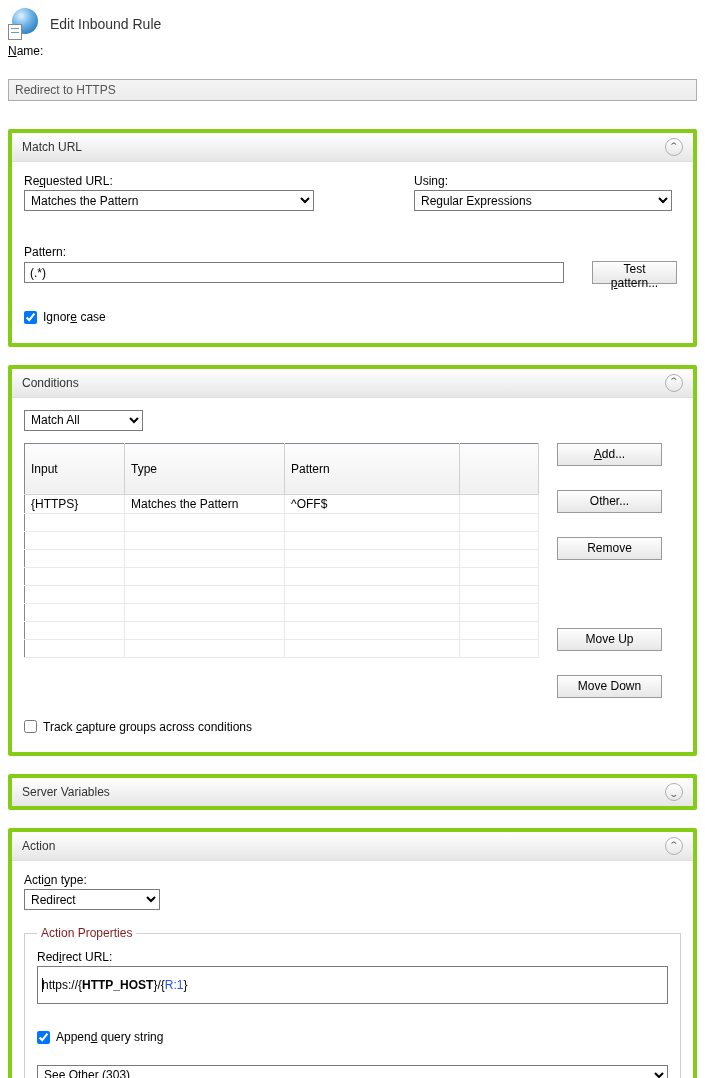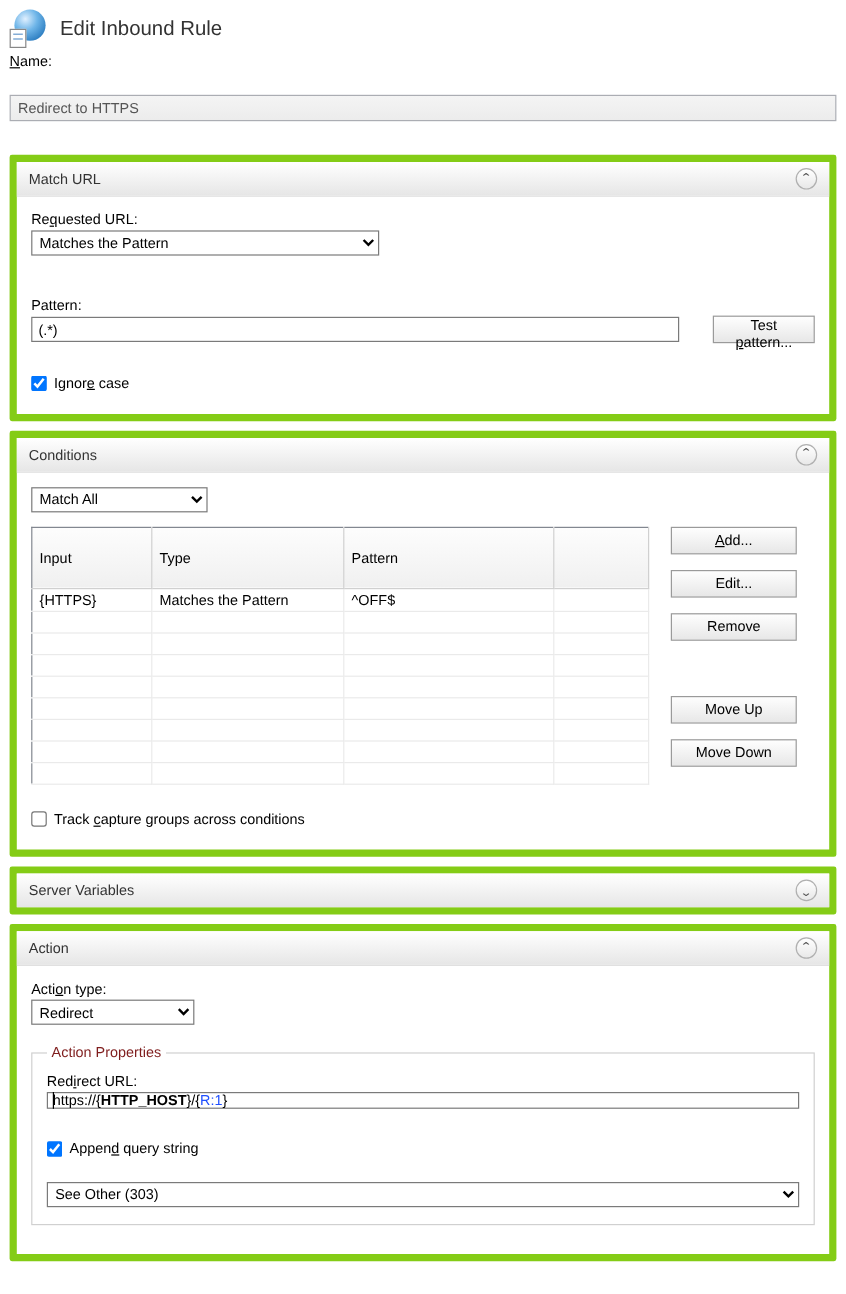--- a/index.html
+++ b/index.html
@@ -4,29 +4,29 @@
 <style>
   * { box-sizing: border-box; font-family: "Segoe UI", Tahoma, sans-serif; font-size: 12px; }
   body { margin: 0; padding: 8px; background: #fff; width: 705px; color: #000; }
   .header { display: flex; align-items: center; margin-bottom: 4px; }
   .header-icon { width: 32px; height: 32px; margin-right: 10px; position: relative; }
   .globe { width: 26px; height: 26px; border-radius: 50%; background: radial-gradient(circle at 35% 30%, #e0f0ff, #6eb5e8 40%, #2b7cc0 80%); position: absolute; top: 0; left: 4px; }
   .page { width: 14px; height: 16px; background: #fff; border: 1px solid #888; position: absolute; bottom: 0; left: 0; }
   .page::before, .page::after { content:""; position:absolute; left:2px; right:2px; height:1px; background:#6699cc; }
   .page::before { top:3px; }
   .page::after { top:7px; }
-  .header-title { font-size: 17px; color: #333; }
+  .header-title { font-size: 14px; color: #333; }
   .lbl { display: block; margin-bottom: 2px; }
   .name-input {
     width: 100%; height: 22px; padding: 2px 6px; border: 1px solid #abadb3;
     background: linear-gradient(#f4f4f4, #ececec); color: #555; margin-top: 19px;
   }
   .spacer { height: 28px; }
 
-  .section { border: 6px solid #84cc16; border-radius: 2px; margin-bottom: 8px; background:#fff; }
+  .section { border: 4px solid #84cc16; border-radius: 2px; margin-bottom: 18px; background:#fff; }
   .section-head {
     display: flex; justify-content: space-between; align-items: center;
     padding: 5px 10px 5px 10px;
     background: linear-gradient(#ffffff, #f0f0f0 60%, #e6e6e6);
     border-bottom: 1px solid #e0e0e0;
   }
   .section-head.collapsed { border-bottom: none; }
   .section-title { color: #333; }
   .collapse-btn {
     width: 18px; height: 18px; border: 1px solid #b0b0b0; border-radius: 50%;
@@ -61,30 +61,30 @@
   }
   table.cond th {
     text-align: left; font-weight: normal; padding: 18px 6px;
     background: linear-gradient(#fdfdfd, #f0f0f0); border-right: 1px solid #d0d0d0;
     border-bottom: 1px solid #d0d0d0;
   }
   table.cond td {
     padding: 2px 6px; border-right: 1px solid #eaeaea; border-bottom: 1px solid #eaeaea;
     height: 18px;
   }
-  .cond-btns { display: flex; flex-direction: column; gap: 13px; }
+  .cond-btns { display: flex; flex-direction: column; gap: 24px; }
   .cond-btns .gap { height: 20px; }
 
   fieldset.grp {
     border: 1px solid #d0d0d0; padding: 10px 12px 14px 12px; margin: 10px 0 0 0;
   }
   fieldset.grp legend { padding: 0 4px; color: #7f1d1d; }
 
   .redir-input {
-    width: 100%; height: 14px; border: 1px solid #7a7a7a; background: #fff;
+    width: 100%; height: 38px; border: 1px solid #7a7a7a; background: #fff;
     padding: 2px 4px; font-family: Consolas, "Courier New", monospace; font-size: 12px;
     display: flex; align-items: center; white-space: pre;
   }
   .tok-plain { color: #000; }
   .tok-var { color: #000; font-weight: bold; }
   .tok-ref { color: #2050ff; font-weight: normal; }
   .caret-left { border-left: 1px solid #000; margin-right:-1px; height:14px; display:inline-block; }
 
   .u { text-decoration: underline; }
 </style>
@@ -117,20 +117,26 @@
     </div>
   </div>
   <div class="section-body">
     <div class="row2">
       <div class="col" style="width:290px;">
         <label class="lbl">Re<span class="u">q</span>uested URL:</label>
         <select class="combo">
           <option>Matches the Pattern</option>
         </select>
       </div>
+      <div class="col" style="width:258px;">
+        <label class="lbl">Using:</label>
+        <select class="combo">
+          <option>Regular Expressions</option>
+        </select>
+      </div>
     </div>
 
     <div style="height:34px;"></div>
 
     <label class="lbl">Pattern:</label>
     <div class="pattern-row">
       <input type="text" class="tbox" style="width: 540px;" value="(.*)">
       <button class="btn" style="width:85px;">Test <span class="u">p</span>attern...</button>
     </div>
 
@@ -146,21 +152,21 @@
 
 
 <div class="section">
   <div class="section-head">
     <span class="section-title">Conditions</span>
     <div class="collapse-btn">
       <span class="chev">⌃</span>
     </div>
   </div>
   <div class="section-body">
-    <select class="combo" style="width:147px;">
+    <select class="combo" style="width:119px;">
       <option>Match All</option>
     </select>
 
     <div style="height:12px;"></div>
 
     <div class="cond-layout">
       <div class="cond-table-wrap">
         <table class="cond">
           <colgroup>
               <col style="width:100px">
@@ -229,21 +235,21 @@
                 <td></td>
                 <td></td>
                 <td></td>
                 <td></td>
               </tr>
           </tbody>
         </table>
       </div>
       <div class="cond-btns">
         <button class="btn"><span class="u">A</span>dd...</button>
-        <button class="btn">Edit...</button>
+        <button class="btn">Other...</button>
         <button class="btn">Remove</button>
         <div class="gap"></div>
         <button class="btn">Move Up</button>
         <button class="btn">Move Down</button>
       </div>
     </div>
 
     <div style="height:22px;"></div>
 
     <label class="ck-row">

